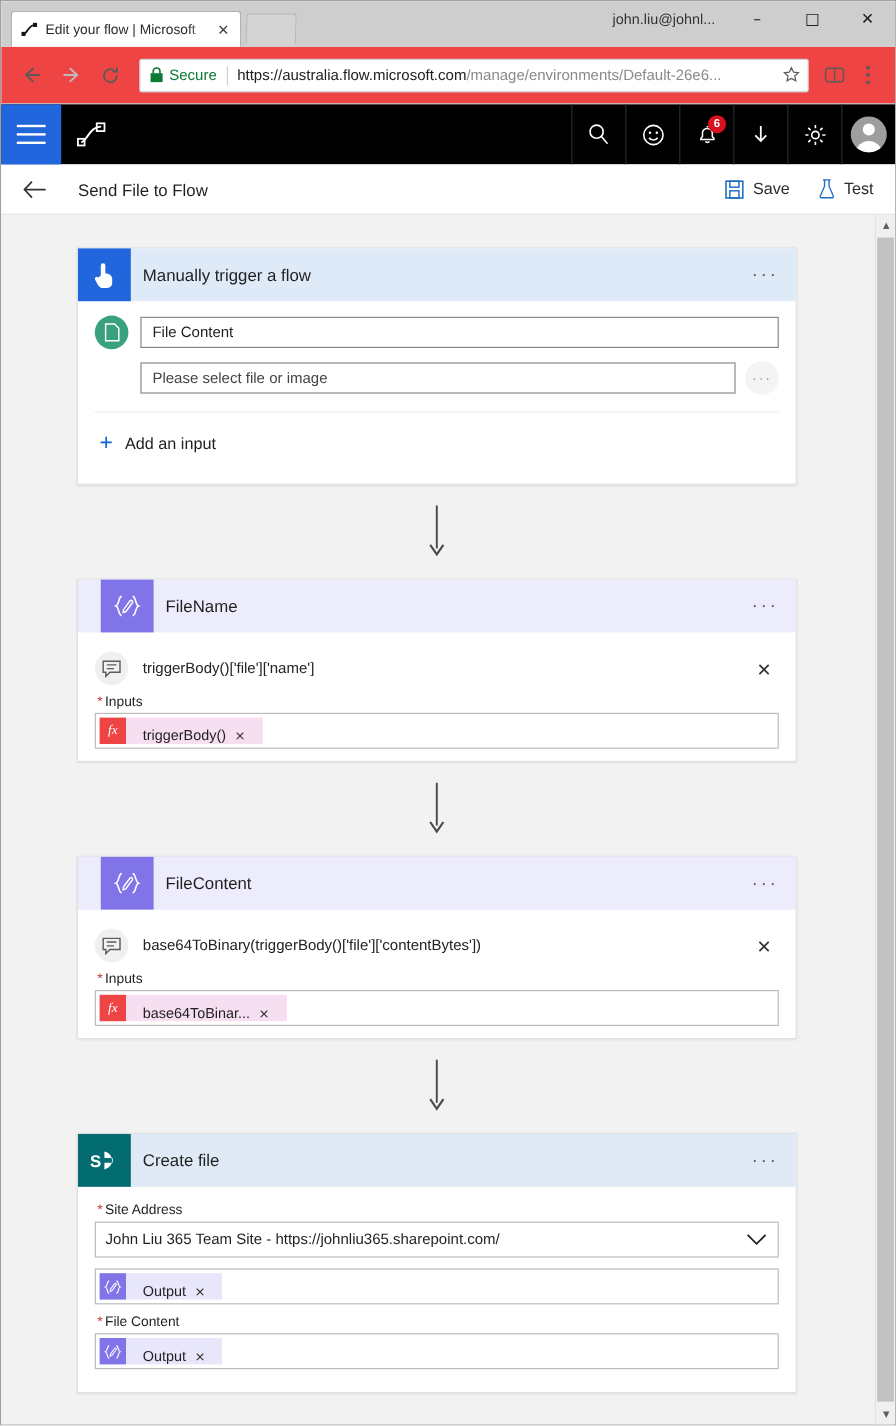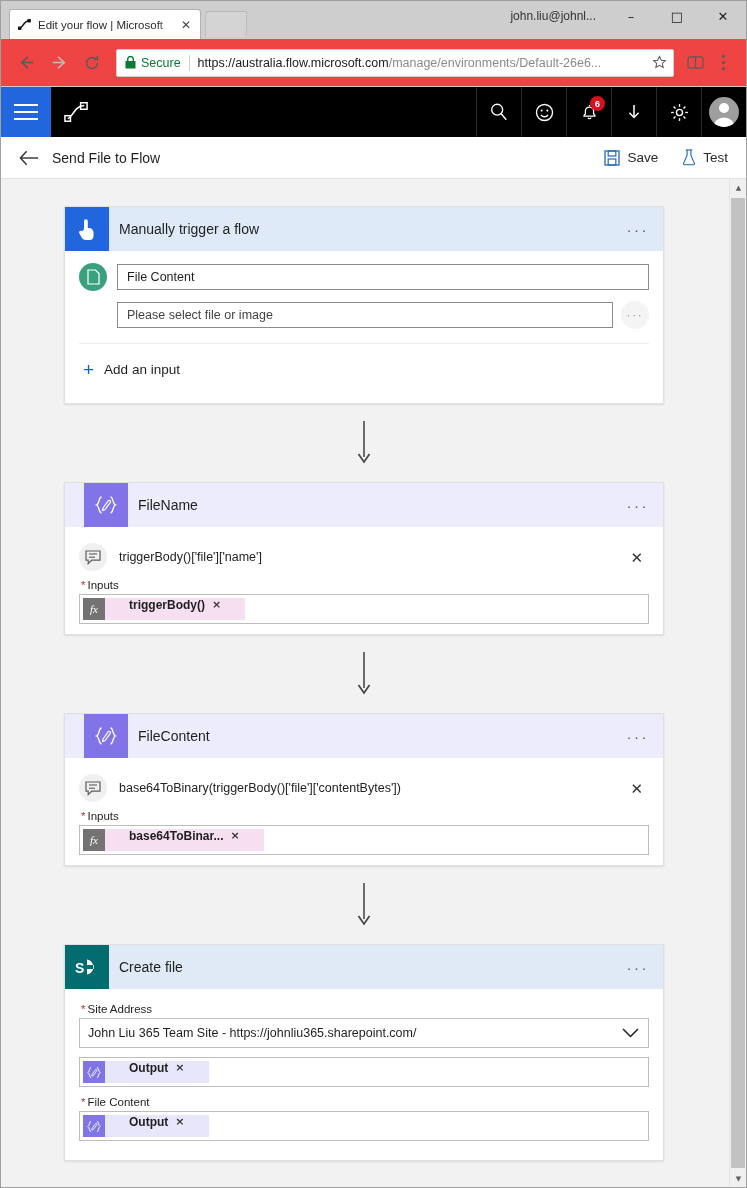--- a/index.html
+++ b/index.html
@@ -172,21 +172,21 @@
 
   
   .cmdbar {
     height: 42px;
     background: #ffffff;
     border-bottom: 1px solid #e2e2e2;
     display: flex; align-items: center;
     padding: 0 18px;
   }
   .back-arrow { width: 30px; display:flex; align-items:center; color:#333; }
-  .cmd-title { font-size: 14px; color: #1f1f1f; margin-left: 3px; }
+  .cmd-title { font-size: 14px; color: #1f1f1f; margin-left: 16px; }
   .cmd-spacer { flex: 1; }
   .cmd-btn {
     display: flex; align-items: center; gap: 7px;
     font-size: 13.5px; color: #2b2b2b;
     margin-left: 24px;
   }
 
   
   .canvas {
     position: absolute;
@@ -287,27 +287,27 @@
     height: 30px;
     display: flex; align-items: center;
     padding: 0 3px;
   }
   .chip { display: flex; align-items: center; height: 22px; }
   .chip-icon {
     width: 22px; height: 22px;
     display: flex; align-items: center; justify-content: center;
     flex-shrink: 0;
   }
-  .chip-icon.fx { background: #737373; color: #fff; font-style: italic; font-size: 11px; font-family: "Liberation Serif", serif;}
+  .chip-icon.fx { background: #ef4444; color: #fff; font-style: italic; font-size: 11px; font-family: "Liberation Serif", serif;}
   .chip-icon.cmp { background: #8074e8; }
   .chip-body {
     height: 22px;
-    display: flex; align-items: flex-start; gap: 7px;
-    padding: 0 24px;
-    font-size: 12px; color: #1f1f1f; font-weight: bold;
+    display: flex; align-items: flex-end; gap: 7px;
+    padding: 0 14px;
+    font-size: 12px; color: #1f1f1f;
   }
   .chip-body.pink { background: #f6dff0; }
   .chip-body.lav  { background: #e8e6fb; }
   .chip-x { font-size: 11px; color: #333; font-family: "DejaVu Sans", sans-serif;}
 
   .sp-field { margin-bottom: 9px; }
   .sp-input {
     border: 1px solid #bdbdbd;
     background: #fff;
     height: 30px;

